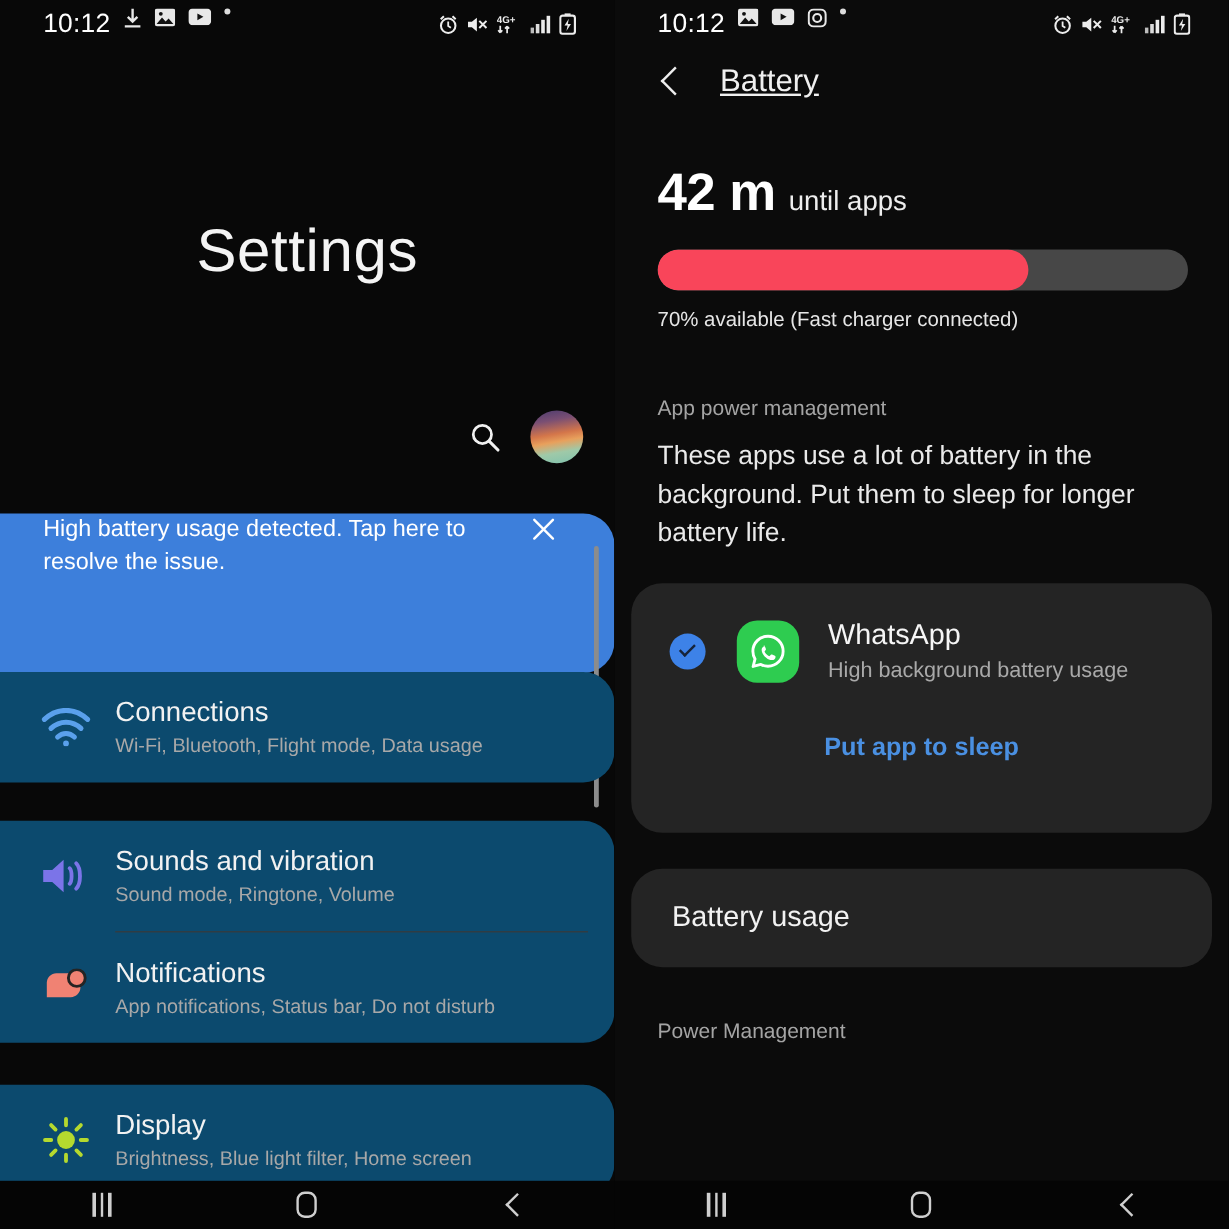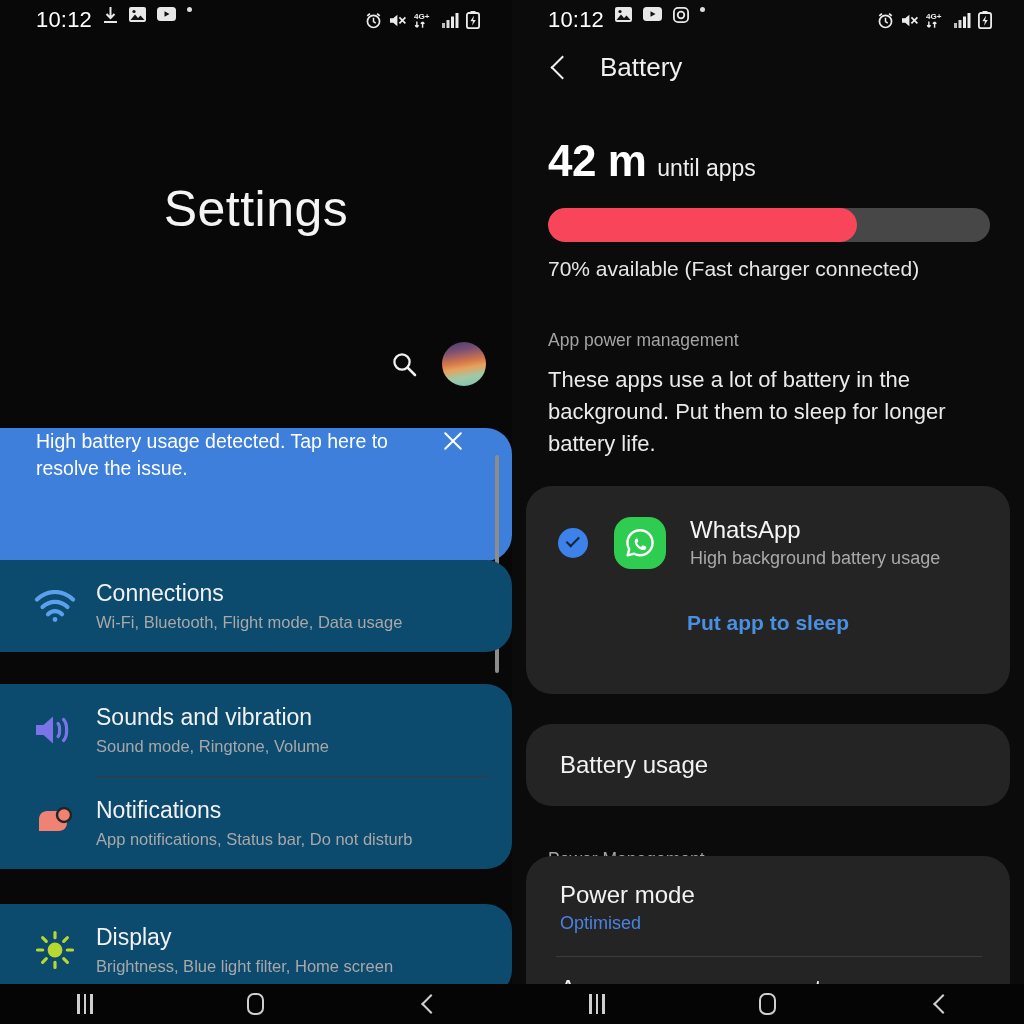--- a/index.html
+++ b/index.html
@@ -113,33 +113,33 @@
     position:absolute; top:52px; left:36px;
     display:flex; align-items:center; gap:30px;
   }
   .back-chevron { width:22px; height:22px; position:relative; flex:none; }
   .back-chevron:before {
     content:""; position:absolute; left:6px; top:2px;
     width:15px; height:15px;
     border-left:2.6px solid #eee; border-bottom:2.6px solid #eee;
     transform:rotate(45deg);
   }
-  .r-title { font-size:26px; color:#f0f0f0; }
+  .r-title { font-size:26px; color:#f0f0f0;text-decoration:underline; }
 
   .batt-block { position:absolute; top:136px; left:36px; right:34px; }
   .batt-time { display:flex; align-items:baseline; }
   .batt-num { font-size:44px; font-weight:700; color:#fff; letter-spacing:-.5px; }
   .batt-until { font-size:23px; color:#eee; margin-left:11px; }
   .batt-bar {
     margin-top:22px;
     height:34px; border-radius:17px;
     background:#474747; overflow:hidden;
   }
   .batt-fill { height:100%; background:#f9455a; border-radius:17px; }
-  .batt-sub { margin-top:15px; font-size:21px; color:#e6e6e6; }
+  .batt-sub { margin-top:15px; font-size:17px; color:#e6e6e6; }
 
   .sect-label {
     font-size:17.5px; color:#a4a4a4;
   }
   .apm-block { position:absolute; top:330px; left:36px; right:30px; }
   .apm-desc { margin-top:13px; font-size:22px; line-height:32px; color:#eaeaea; }
 
   .r-card {
     position:absolute; left:14px; right:14px;
     background:#242424; border-radius:26px;
@@ -462,28 +462,20 @@
         <span class="app-txt">
           <span class="app-name">WhatsApp</span>
           <span class="app-sub">High background battery usage</span>
         </span>
       </div>
       <div class="sleep-link">Put app to sleep</div>
     </div>
 
     <div class="sect-label" style="position:absolute; top:849px; left:36px;">Power Management</div>
 
-    <div class="r-card" style="top:856px; height:160px; border-radius:26px 26px 0 0;">
-      <div style="padding:25px 0 0 34px;">
-        <div class="pm-title">Power mode</div>
-        <div class="pm-value">Optimised</div>
-      </div>
-      <div class="pm-div"></div>
-      <div class="pm-title" style="padding:18px 0 0 34px;">App power management</div>
-    </div>
 
     <div class="navbar">
       <span class="nav-recents">
           <i></i>
           <i></i>
           <i></i>
         </span>
       <span class="nav-home"></span>
       <span class="nav-back"></span>
     </div>

